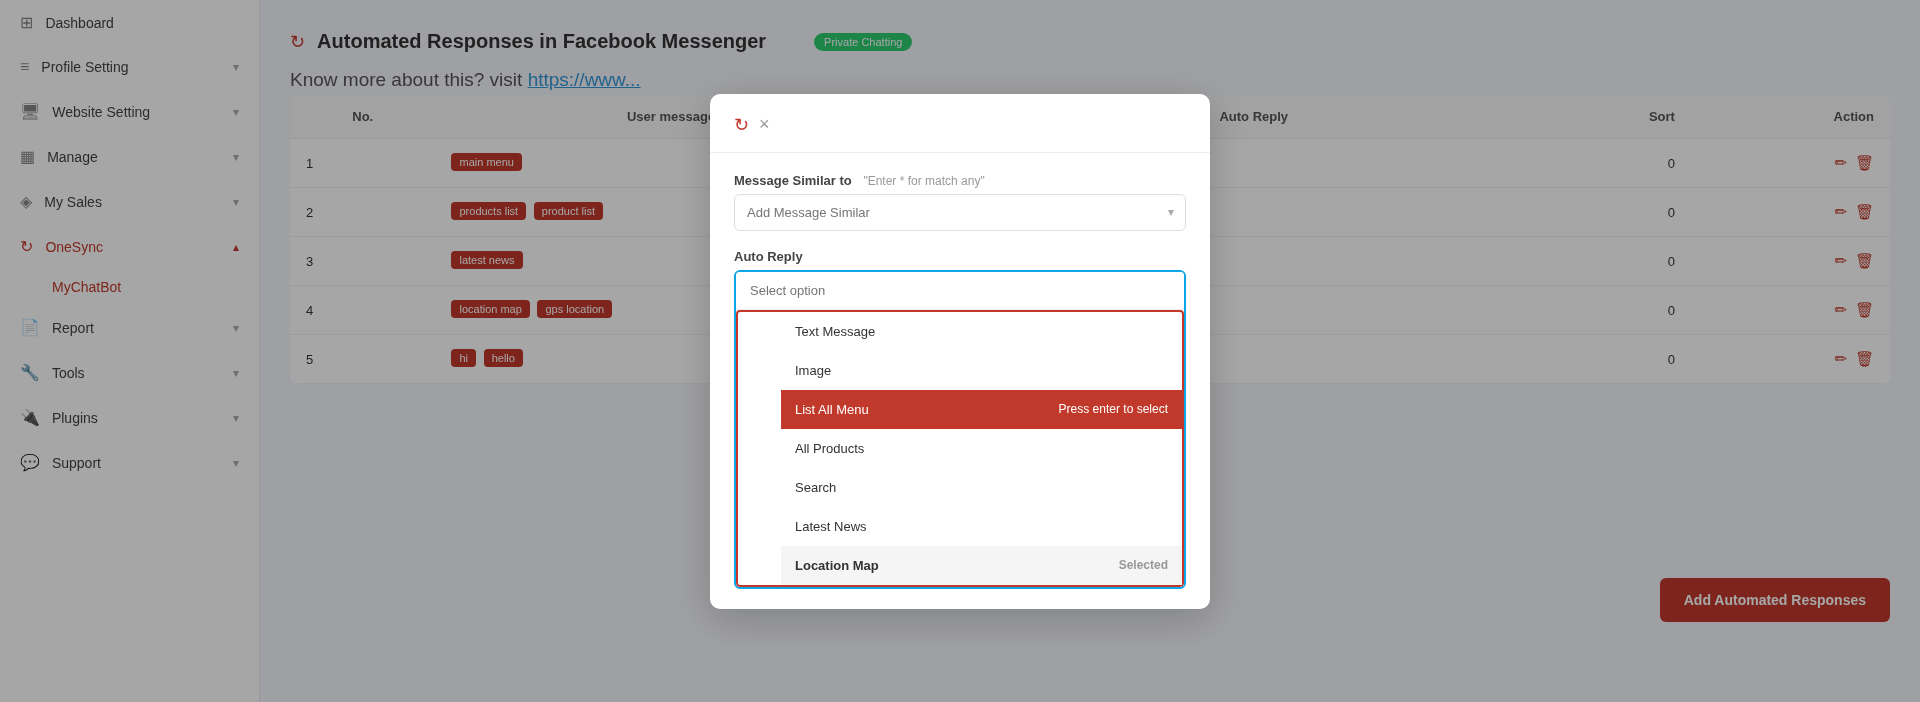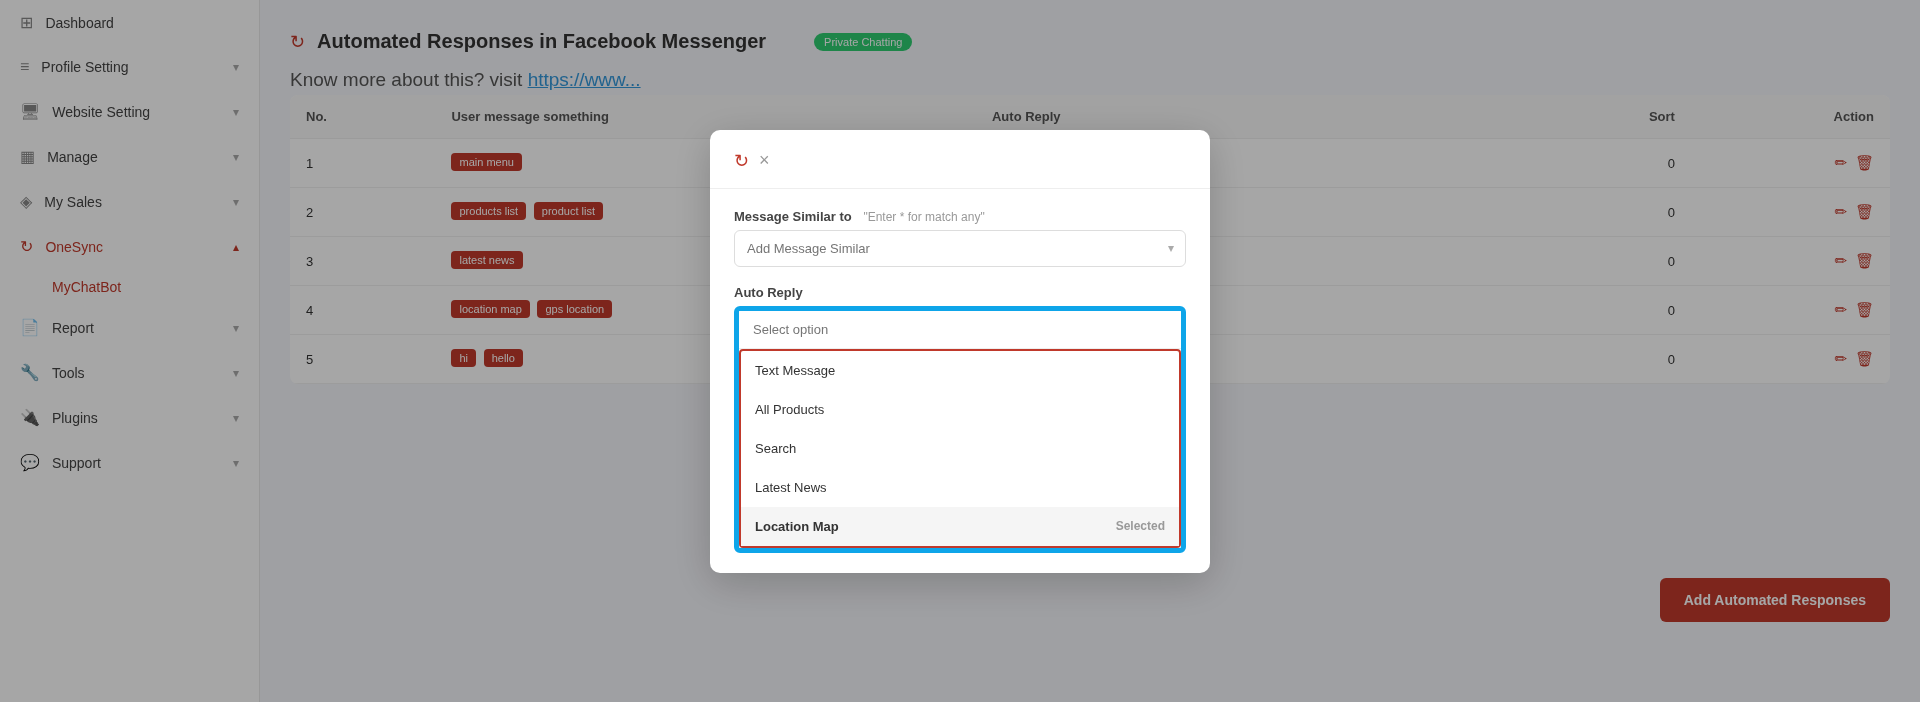--- a/index.html
+++ b/index.html
@@ -63,21 +63,21 @@
       border-radius: 12px;
       margin-left: 36px;
     }
     .info-text { color: #555; font-size: 19px; margin-bottom: 4px; }
     .info-text a { color: #3498db; }
 
     
     .table-container { background: #fff; border-radius: 8px; overflow: hidden; }
     table { width: 100%; border-collapse: collapse; font-size: 13px; }
     thead { background: #f9f9f9; }
-    th { padding: 14px 16px; text-align: left; font-weight: 600; color: #555; border-bottom: 1px solid #eee; }
+    th { padding: 14px 16px; text-align: center; font-weight: 600; color: #555; border-bottom: 1px solid #eee; }
     th.right { text-align: right; }
     td { padding: 14px 16px; border-bottom: 1px solid #f0f0f0; color: #333; vertical-align: middle; }
     td.right { text-align: right; }
     .tag {
       display: inline-block;
       background: #c0392b;
       color: #fff;
       font-size: 11px;
       padding: 3px 8px;
       border-radius: 4px;
@@ -152,21 +152,21 @@
       position: absolute;
       right: 12px;
       top: 50%;
       transform: translateY(-50%);
       color: #aaa;
       font-size: 12px;
     }
 
     
     .dropdown-container {
-      border: 5px solid #0ea5e9;
+      border: 2px solid #0ea5e9;
       border-radius: 6px;
       overflow: hidden;
       position: relative;
     }
     .dropdown-search {
       width: 100%;
       padding: 11px 14px;
       border: none;
       border-bottom: 1px solid #eee;
       font-size: 13px;
@@ -174,20 +174,21 @@
       color: #333;
     }
     .dropdown-option {
       padding: 12px 14px;
       font-size: 13px;
       color: #333;
       cursor: pointer;
       display: flex;
       align-items: center;
       justify-content: space-between;
+      margin-left: 43px;
     }
     .dropdown-option.highlighted {
       background: #c0392b;
       color: #fff;
     }
     .dropdown-option.highlighted .press-hint { color: #fff; }
     .dropdown-option.selected-item {
       background: #f5f5f5;
       font-weight: 600;
     }
@@ -379,20 +380,27 @@
 
       <label class="form-label">Auto Reply</label>
 
       <div class="dropdown-container">
         <input class="dropdown-search" type="text" placeholder="Select option" style="">
         <div class="dropdown-options-bordered">
           <div class="dropdown-option">
             <span>Text Message</span>
           </div>
           <div class="dropdown-option">
+            <span>Image</span>
+          </div>
+          <div class="dropdown-option highlighted">
+            <span>List All Menu</span>
+            <span class="press-hint">Press enter to select</span>
+          </div>
+          <div class="dropdown-option">
             <span>All Products</span>
           </div>
           <div class="dropdown-option">
             <span>Search</span>
           </div>
           <div class="dropdown-option">
             <span>Latest News</span>
           </div>
           <div class="dropdown-option selected-item">
             <span>Location Map</span>

